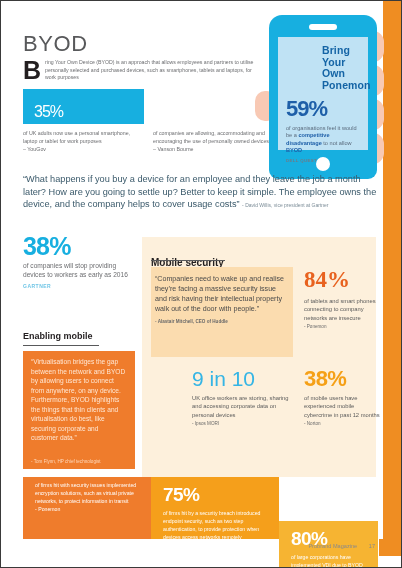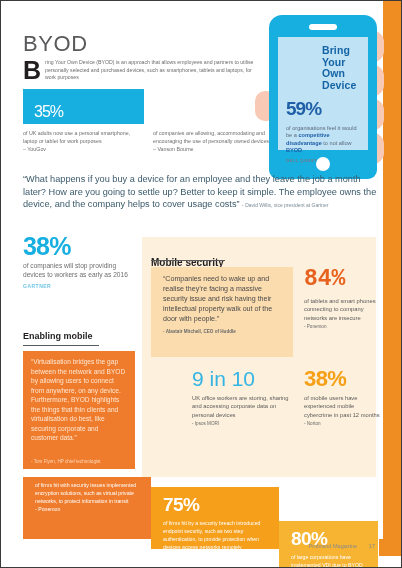--- a/index.html
+++ b/index.html
@@ -14,21 +14,21 @@
   .white-gutter{position:absolute;right:18px;top:0;width:7px;height:538px;background:#ffffff;}
 
   
   .phone{position:absolute;left:268px;top:14px;width:108px;height:164px;background:#17afe0;
          border-radius:13px 13px 9px 9px;}
   .phone-speaker{position:absolute;left:40px;top:9px;width:28px;height:6px;background:#ffffff;border-radius:3px;}
   .phone-screen{position:absolute;left:9px;top:22px;width:90px;height:113px;background:#bfe2f4;}
   .phone-home{position:absolute;left:47px;top:142px;width:14px;height:14px;background:#ffffff;border-radius:50%;}
   .phone-screen-inner{padding:8px 8px 0 8px;}
   .byod-word{color:#1464a5;font-weight:bold;font-size:10.5px;line-height:11.5px;letter-spacing:.1px;padding-left:36px;}
-  .screen-59{color:#1e5fa8;font-weight:bold;font-size:19px;line-height:27px;margin-top:4px;letter-spacing:-1px;}
+  .screen-59{color:#1e5fa8;font-weight:bold;font-size:22px;line-height:27px;margin-top:4px;letter-spacing:-1px;}
   .screen-sub{color:#5a6b7d;font-size:5.6px;line-height:7.3px;margin-top:3px;}
   .screen-sub b{color:#1e5fa8;}
   .screen-src{color:#6d7b88;font-size:4.3px;font-weight:bold;letter-spacing:.4px;margin-top:4px;}
 
   .thumb{position:absolute;left:254px;top:90px;width:22px;height:30px;background:#f8c9b4;border-radius:10px;}
   .finger{position:absolute;left:359px;width:24px;height:31px;background:#f8c9b4;border-radius:11px;}
   .f1{top:30px;} .f2{top:64px;} .f3{top:98px;} .f4{top:132px;}
 
   
   .title{position:absolute;left:22px;top:30px;font-size:22px;color:#58595b;letter-spacing:.6px;font-weight:300;}
@@ -52,25 +52,25 @@
   .g38{position:absolute;left:22px;top:232px;width:112px;}
   .g38 .num{color:#17afe0;font-size:25px;font-weight:bold;line-height:26px;letter-spacing:-.8px;}
   .g38 .cap{color:#6d6e71;font-size:6.6px;line-height:9.4px;margin-top:2px;}
   .g38 .src{color:#6fc5e6;font-size:5px;font-weight:bold;letter-spacing:.5px;margin-top:3px;}
 
   
   .ms-panel{position:absolute;left:141px;top:236px;width:234px;height:240px;background:#fdf0dc;}
   .ms-head{position:absolute;left:150px;top:244px;font-size:10px;font-weight:bold;color:#231f20;margin-top:12px;}
   .ms-rule{position:absolute;left:150px;top:259px;width:74px;height:1px;background:#58595b;}
   .ms-quotebox{position:absolute;left:150px;top:266px;width:142px;height:90px;background:#fbdcaf;}
-  .ms-quote{padding:7px 8px 0 12px;font-size:7.1px;line-height:10.1px;color:#4a4a4a;}
+  .ms-quote{padding:7px 8px 0 4px;font-size:7.1px;line-height:10.1px;color:#4a4a4a;}
   .ms-quote .src{display:block;font-size:4.6px;color:#6a6a6a;font-weight:bold;margin-top:3px;}
 
   .m84{position:absolute;left:303px;top:266px;width:72px;}
-  .m84 .num{color:#e8621f;font-size:23px;font-weight:bold;line-height:25px;font-family:Liberation Mono, monospace;}
+  .m84 .num{color:#e8621f;font-size:23px;font-weight:bold;line-height:25px;font-family:Liberation Serif, serif;}
   .m84 .cap{color:#5b5b5b;font-size:5.8px;line-height:8.3px;margin-top:5px;}
   .m84 .src{color:#6a6a6a;font-size:4.6px;margin-top:2px;}
 
   .m9{position:absolute;left:191px;top:366px;width:101px;}
   .m9 .num{color:#35b5e5;font-size:21px;line-height:23px;font-weight:300;}
   .m9 .cap{color:#5b5b5b;font-size:5.8px;line-height:8.3px;margin-top:4px;}
   .m9 .src{color:#6a6a6a;font-size:4.6px;margin-top:2px;}
 
   .m38{position:absolute;left:303px;top:366px;width:80px;}
   .m38 .num{color:#f5a017;font-size:22px;line-height:23px;font-weight:bold;letter-spacing:-.6px;}
@@ -83,21 +83,21 @@
   .em-panel{position:absolute;left:22px;top:350px;width:112px;height:118px;background:#ef7c2c;}
   .em-quote{padding:6px 8px 0 8px;font-size:6.6px;line-height:9.5px;color:#ffe6d2;}
   .em-src{position:absolute;left:30px;top:458px;font-size:4.6px;color:#ffd9bd;}
 
   
   .bot{position:absolute;top:476px;height:62px;}
   .bot .num{color:#ffffff;font-size:19px;font-weight:bold;line-height:20px;padding:8px 0 0 12px;letter-spacing:-.6px;}
   .bot .cap{color:#ffffff;font-size:5.2px;line-height:8px;padding:4px 10px 0 12px;}
   .bot .src{color:#ffffff;font-size:5.2px;line-height:8px;padding:0 10px 0 12px;}
   .b1{left:22px;width:128px;background:#ef7c2c;}
-  .b2{left:150px;width:128px;background:#f59f1b;margin-top:10px;}
+  .b2{left:150px;width:128px;background:#f59f1b;}
   .b3{left:278px;width:99px;background:#f6b432;margin-top:44px;}
 
   
   .footer{position:absolute;right:26px;top:542px;font-size:5.6px;color:#8a8a8a;}
   .footer .pg{margin-left:10px;}
 </style>
 </head>
 <body>
 
 <div id="page">
@@ -112,21 +112,21 @@
   <div class="finger f3"></div>
   <div class="finger f4"></div>
 
   <div class="phone">
     <div class="phone-speaker"></div>
     <div class="phone-screen">
       <div class="phone-screen-inner">
         <div class="byod-word">Bring</div>
         <div class="byod-word">Your</div>
         <div class="byod-word">Own</div>
-        <div class="byod-word">Device</div>
+        <div class="byod-word">Ponemon</div>
         <div class="screen-59">59%</div>
         <div class="screen-sub">of organisations feel it would be a <b>competitive disadvantage</b> to not allow <b>BYOD</b></div>
         <div class="screen-src">DELL QUEST</div>
       </div>
     </div>
     <div class="phone-home"></div>
   </div>
 
   <div class="title">BYOD</div>
   <div class="dropcap">B</div>

